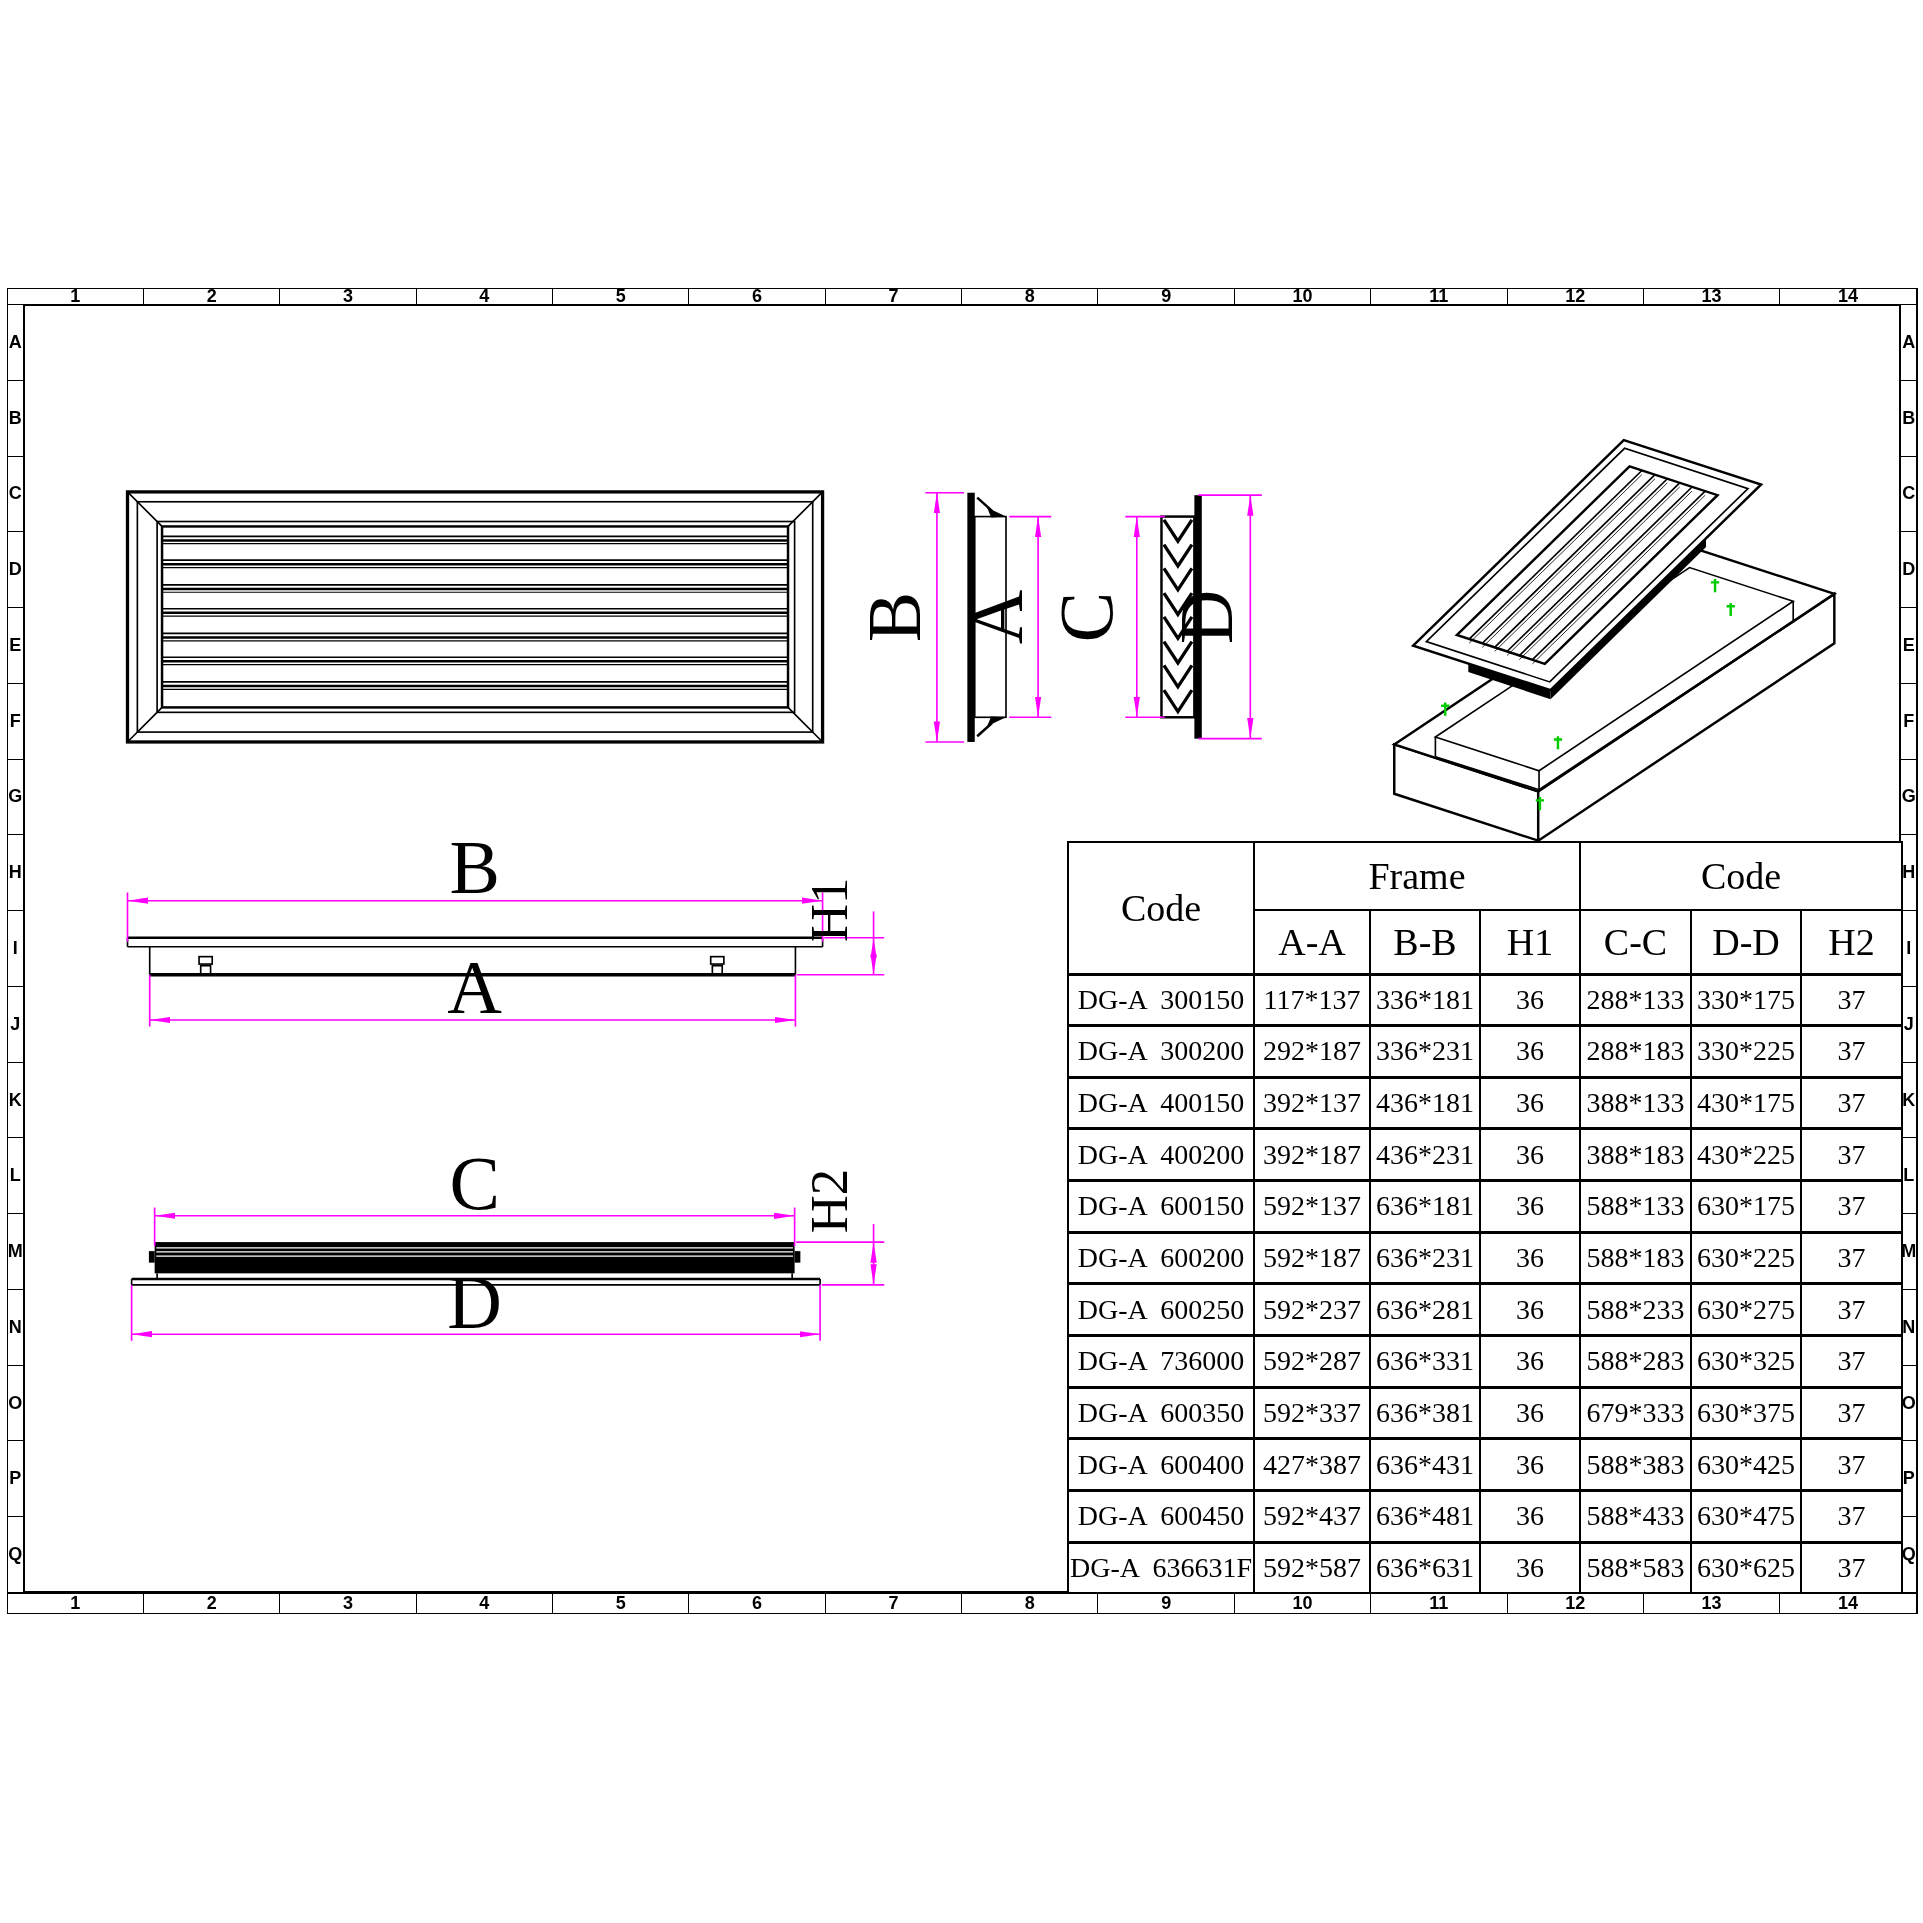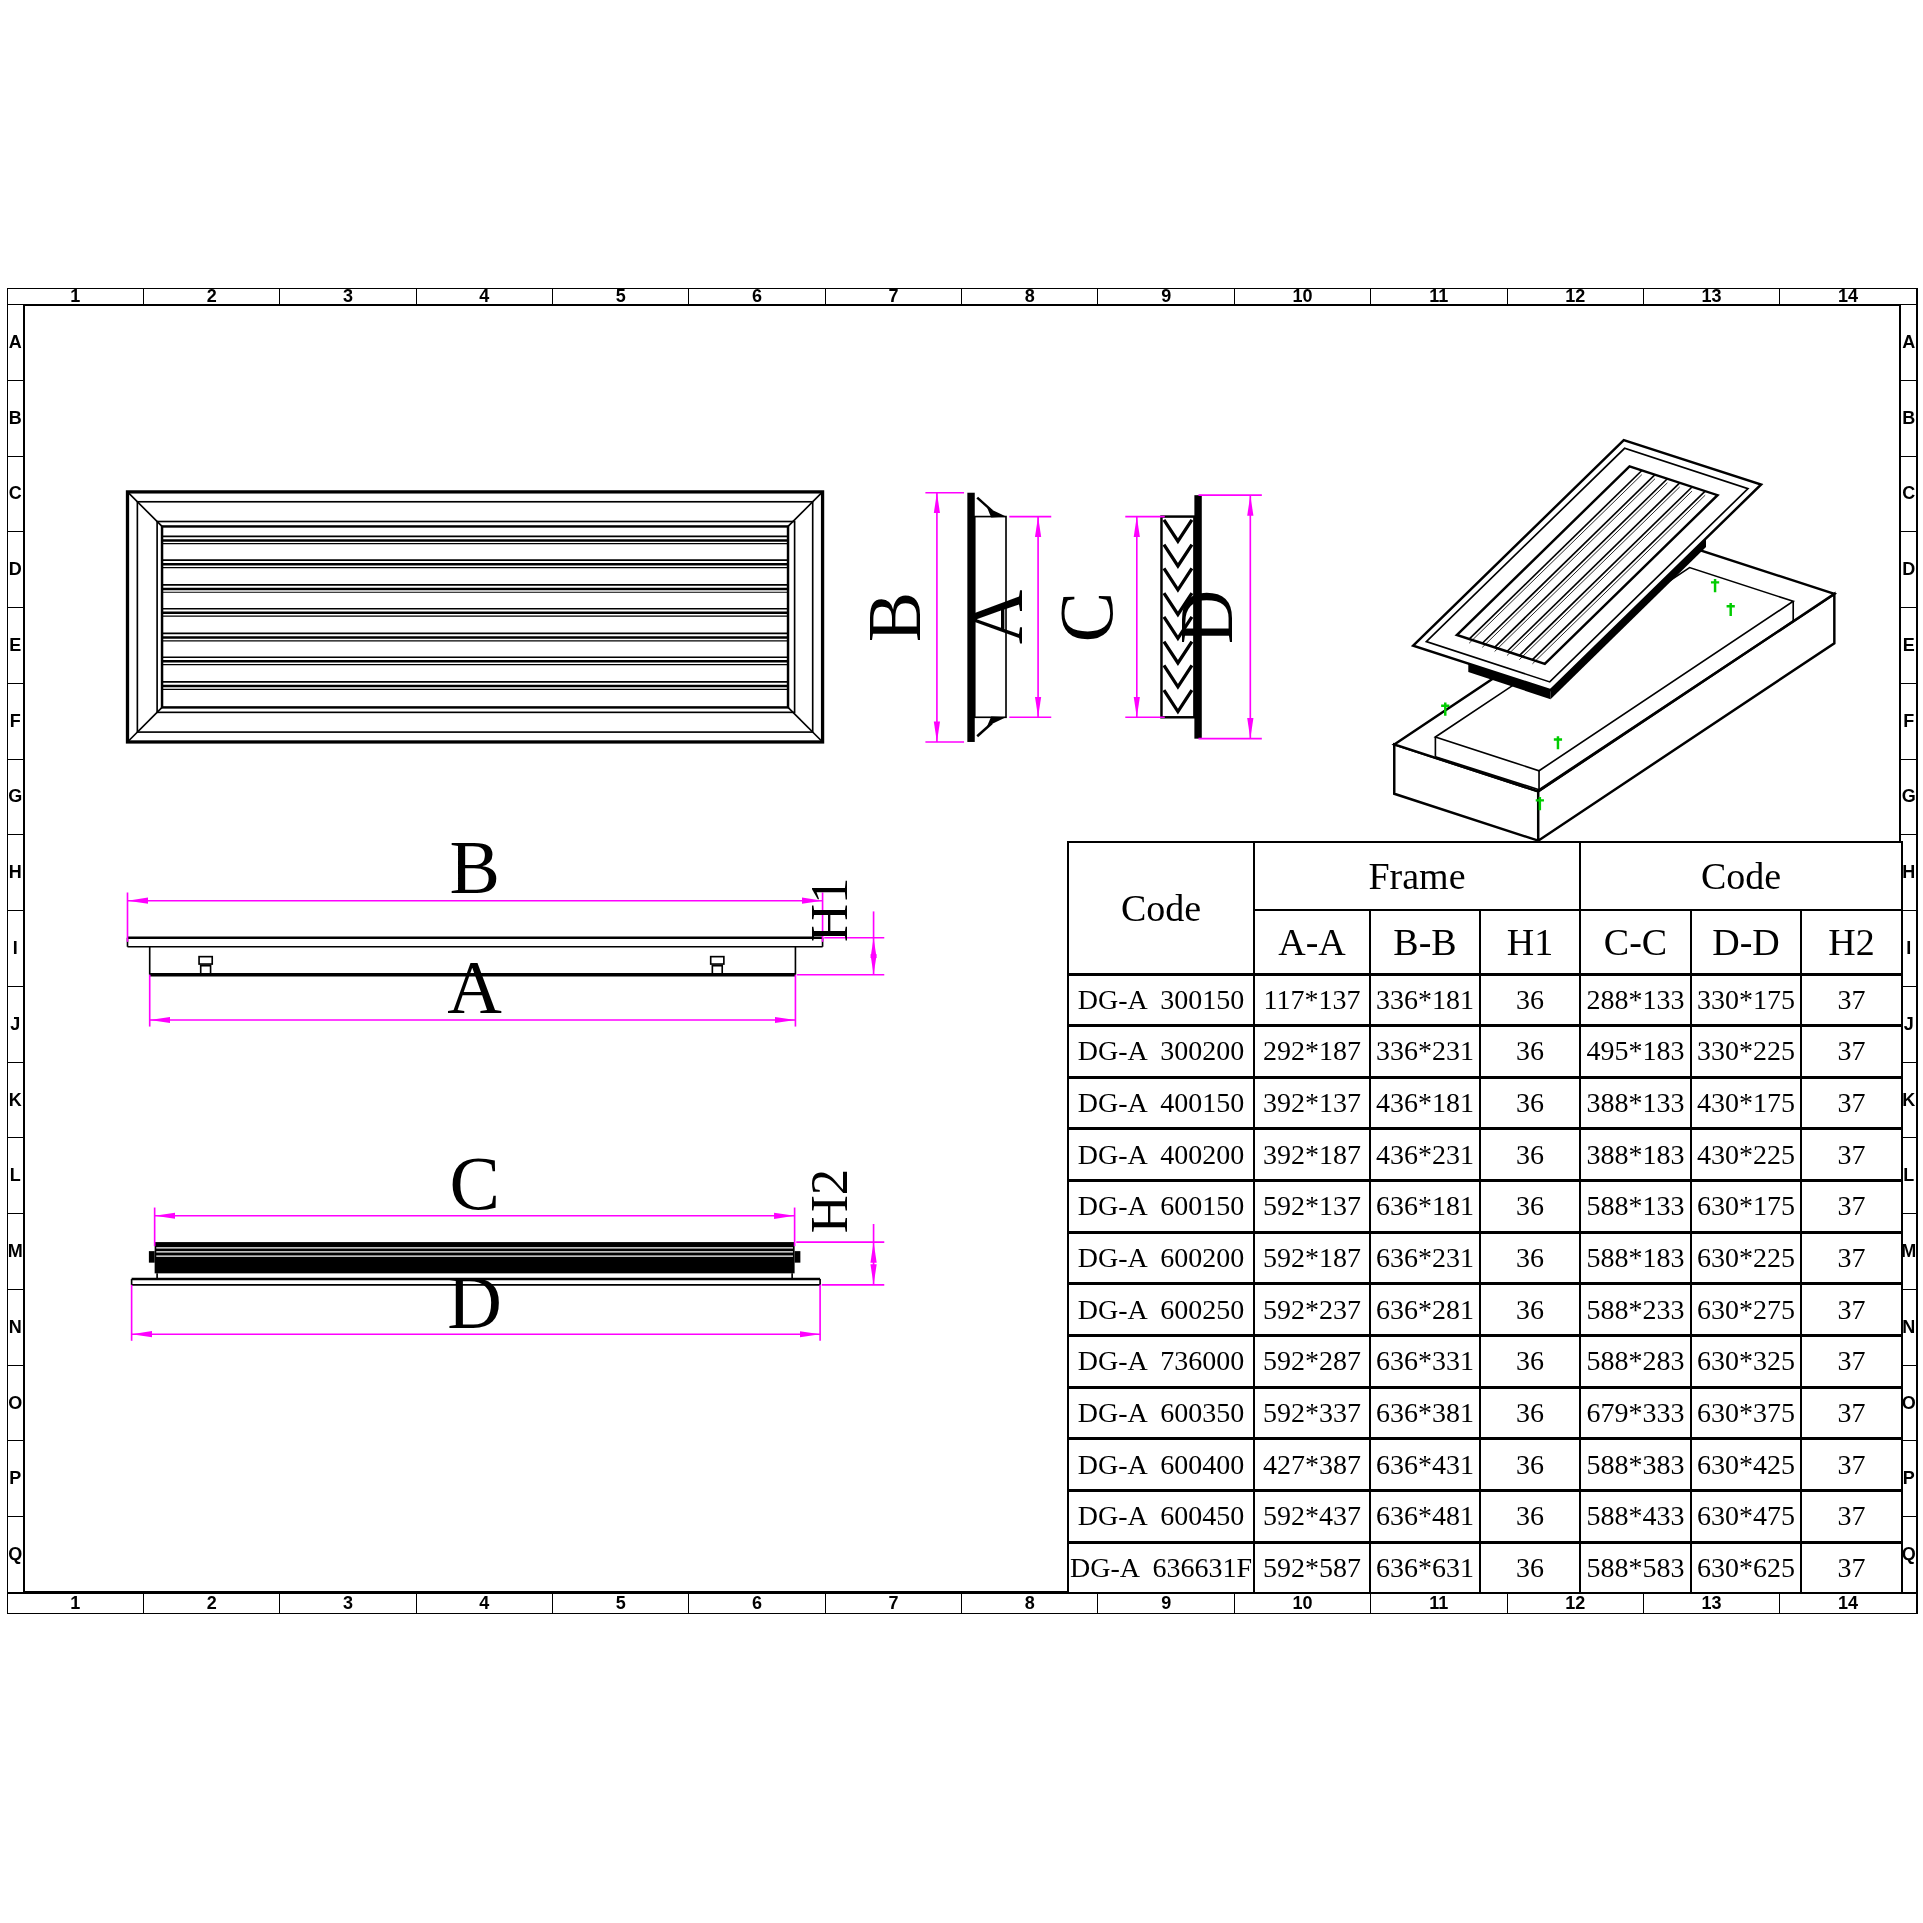--- a/index.html
+++ b/index.html
@@ -373,21 +373,21 @@
           <td>36</td>
           <td>288*133</td>
           <td>330*175</td>
           <td>37</td>
         </tr>
         <tr>
           <td>DG-A  300200</td>
           <td>292*187</td>
           <td>336*231</td>
           <td>36</td>
-          <td>495*183</td>
+          <td>288*183</td>
           <td>330*225</td>
           <td>37</td>
         </tr>
         <tr>
           <td>DG-A  400150</td>
           <td>392*137</td>
           <td>436*181</td>
           <td>36</td>
           <td>388*133</td>
           <td>430*175</td>

